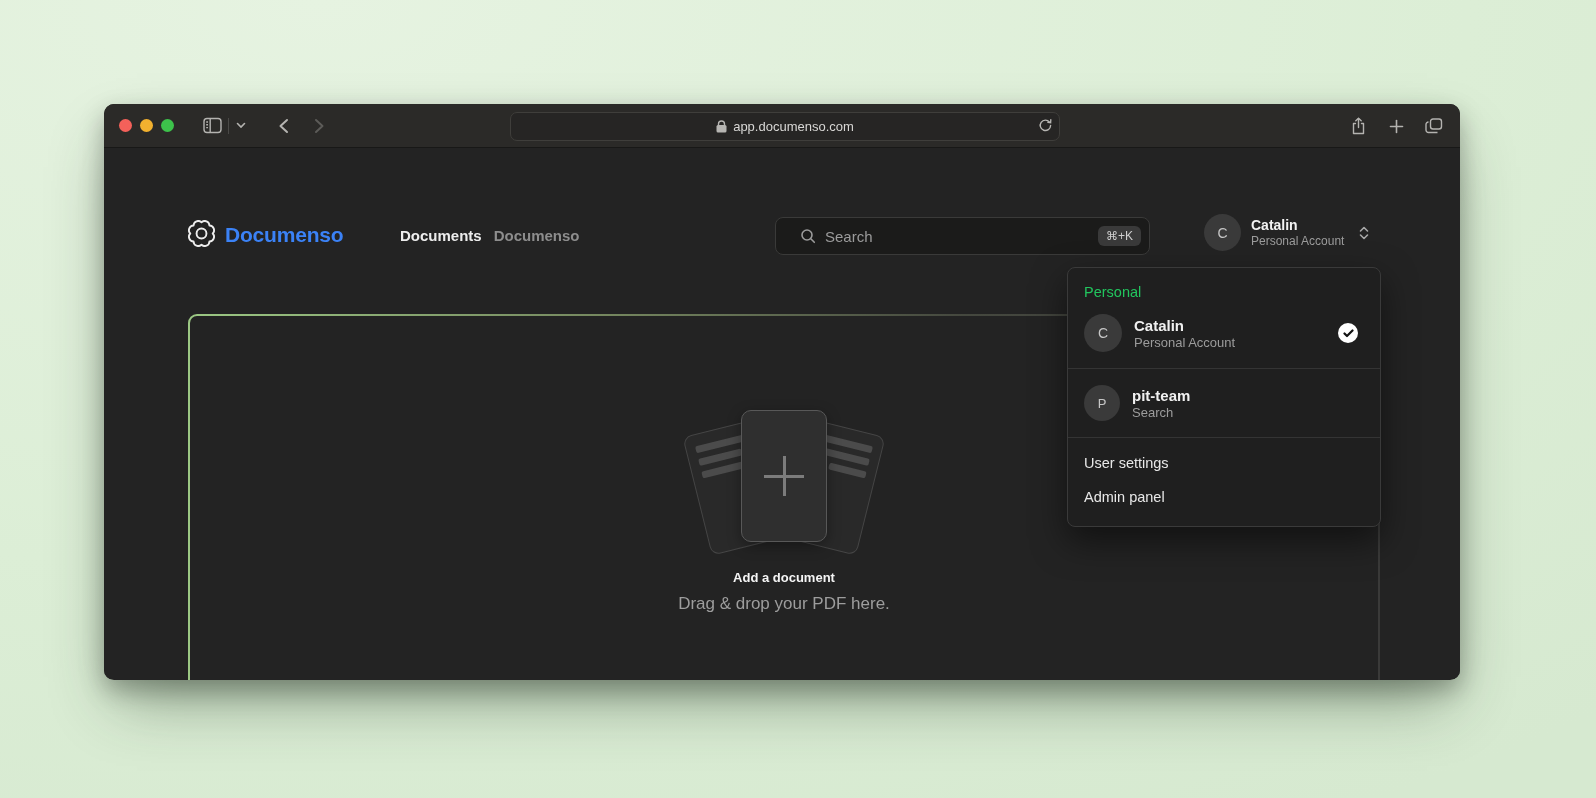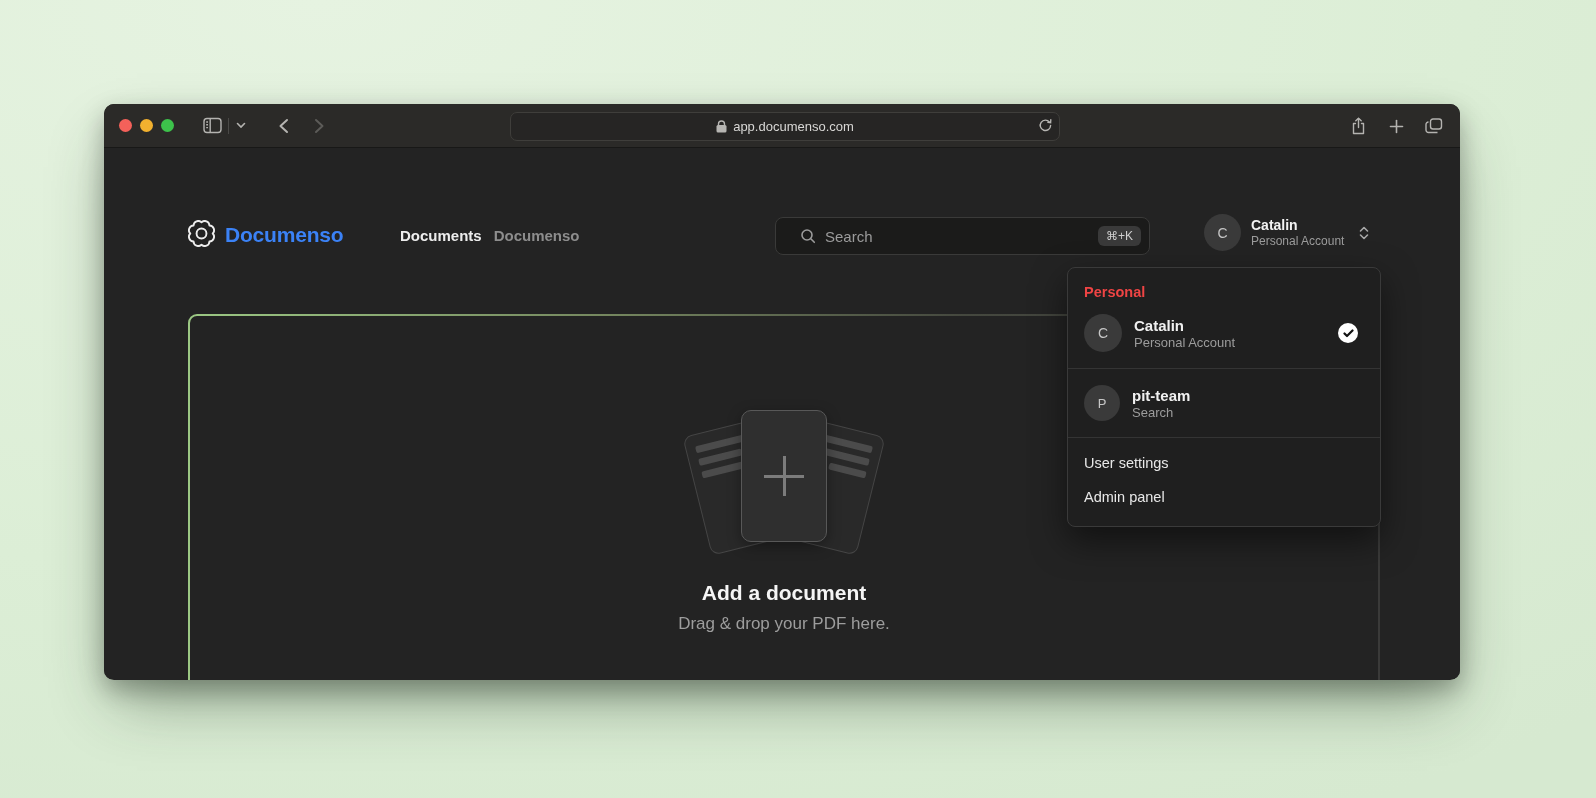--- a/index.html
+++ b/index.html
@@ -90,31 +90,31 @@
   .bar{height:7px;border-radius:2px;background:#4b4b4b;}
   .card.center{
     left:50%;transform:translateX(-50%);top:0;width:86px;height:132px;
     background:#2f2f2f;border:1.5px solid #585858;border-radius:10px;z-index:2;
     display:flex;align-items:center;justify-content:center;box-shadow:0 4px 14px rgba(0,0,0,.35);
   }
   .plus-glyph{position:relative;width:40px;height:40px;}
   .plus-glyph::before,.plus-glyph::after{content:"";position:absolute;background:#7c7c7c;}
   .plus-glyph::before{left:0;top:19px;width:40px;height:2.5px;}
   .plus-glyph::after{left:19px;top:0;width:2.5px;height:40px;}
-  .dz-title{margin-top:31px;color:#f5f5f5;font-size:21px;font-weight:bold;}
+  .dz-title{margin-top:20px;color:#f5f5f5;font-size:13px;font-weight:bold;}
   .dz-sub{margin-top:9px;color:#9d9d9d;font-size:17px;}
 
   
   .menu{
     position:absolute;right:79px;top:119px;width:314px;z-index:10;
     background:#1f1f1f;border:1px solid #3a3a3a;border-radius:8px;
     box-shadow:0 14px 34px rgba(0,0,0,.5);
     padding:12px 14px;color:#e8e8e8;
   }
-  .menu-heading{font-size:14.5px;font-weight:bold;color:#ef4444;padding:4px 2px 6px;}
+  .menu-heading{font-size:14.5px;font-weight:normal;color:#22c55e;padding:4px 2px 6px;}
   .menu-row{display:flex;align-items:center;gap:12px;padding:8px 2px;border-radius:6px;cursor:default;}
   .row-name{font-size:15px;font-weight:bold;color:#f0f0f0;line-height:19px;}
   .row-sub{font-size:13px;color:#9c9c9c;line-height:16px;}
   .row-spacer{flex:1;}
   .check-badge{width:20px;height:20px;border-radius:50%;background:#fff;display:flex;align-items:center;justify-content:center;margin-right:6px;}
   .menu-divider{height:1px;background:#343434;margin:8px -14px;}
   .teams-head{display:flex;align-items:center;padding:4px 2px 6px;}
   .teams-actions{margin-left:auto;display:flex;align-items:center;gap:13px;color:#b9b9b9;}
   .icon-btn{background:none;border:none;color:#b9b9b9;display:flex;align-items:center;justify-content:center;cursor:default;padding:0;}
   .menu-item{display:block;width:100%;text-align:left;background:none;border:none;font-family:inherit;

